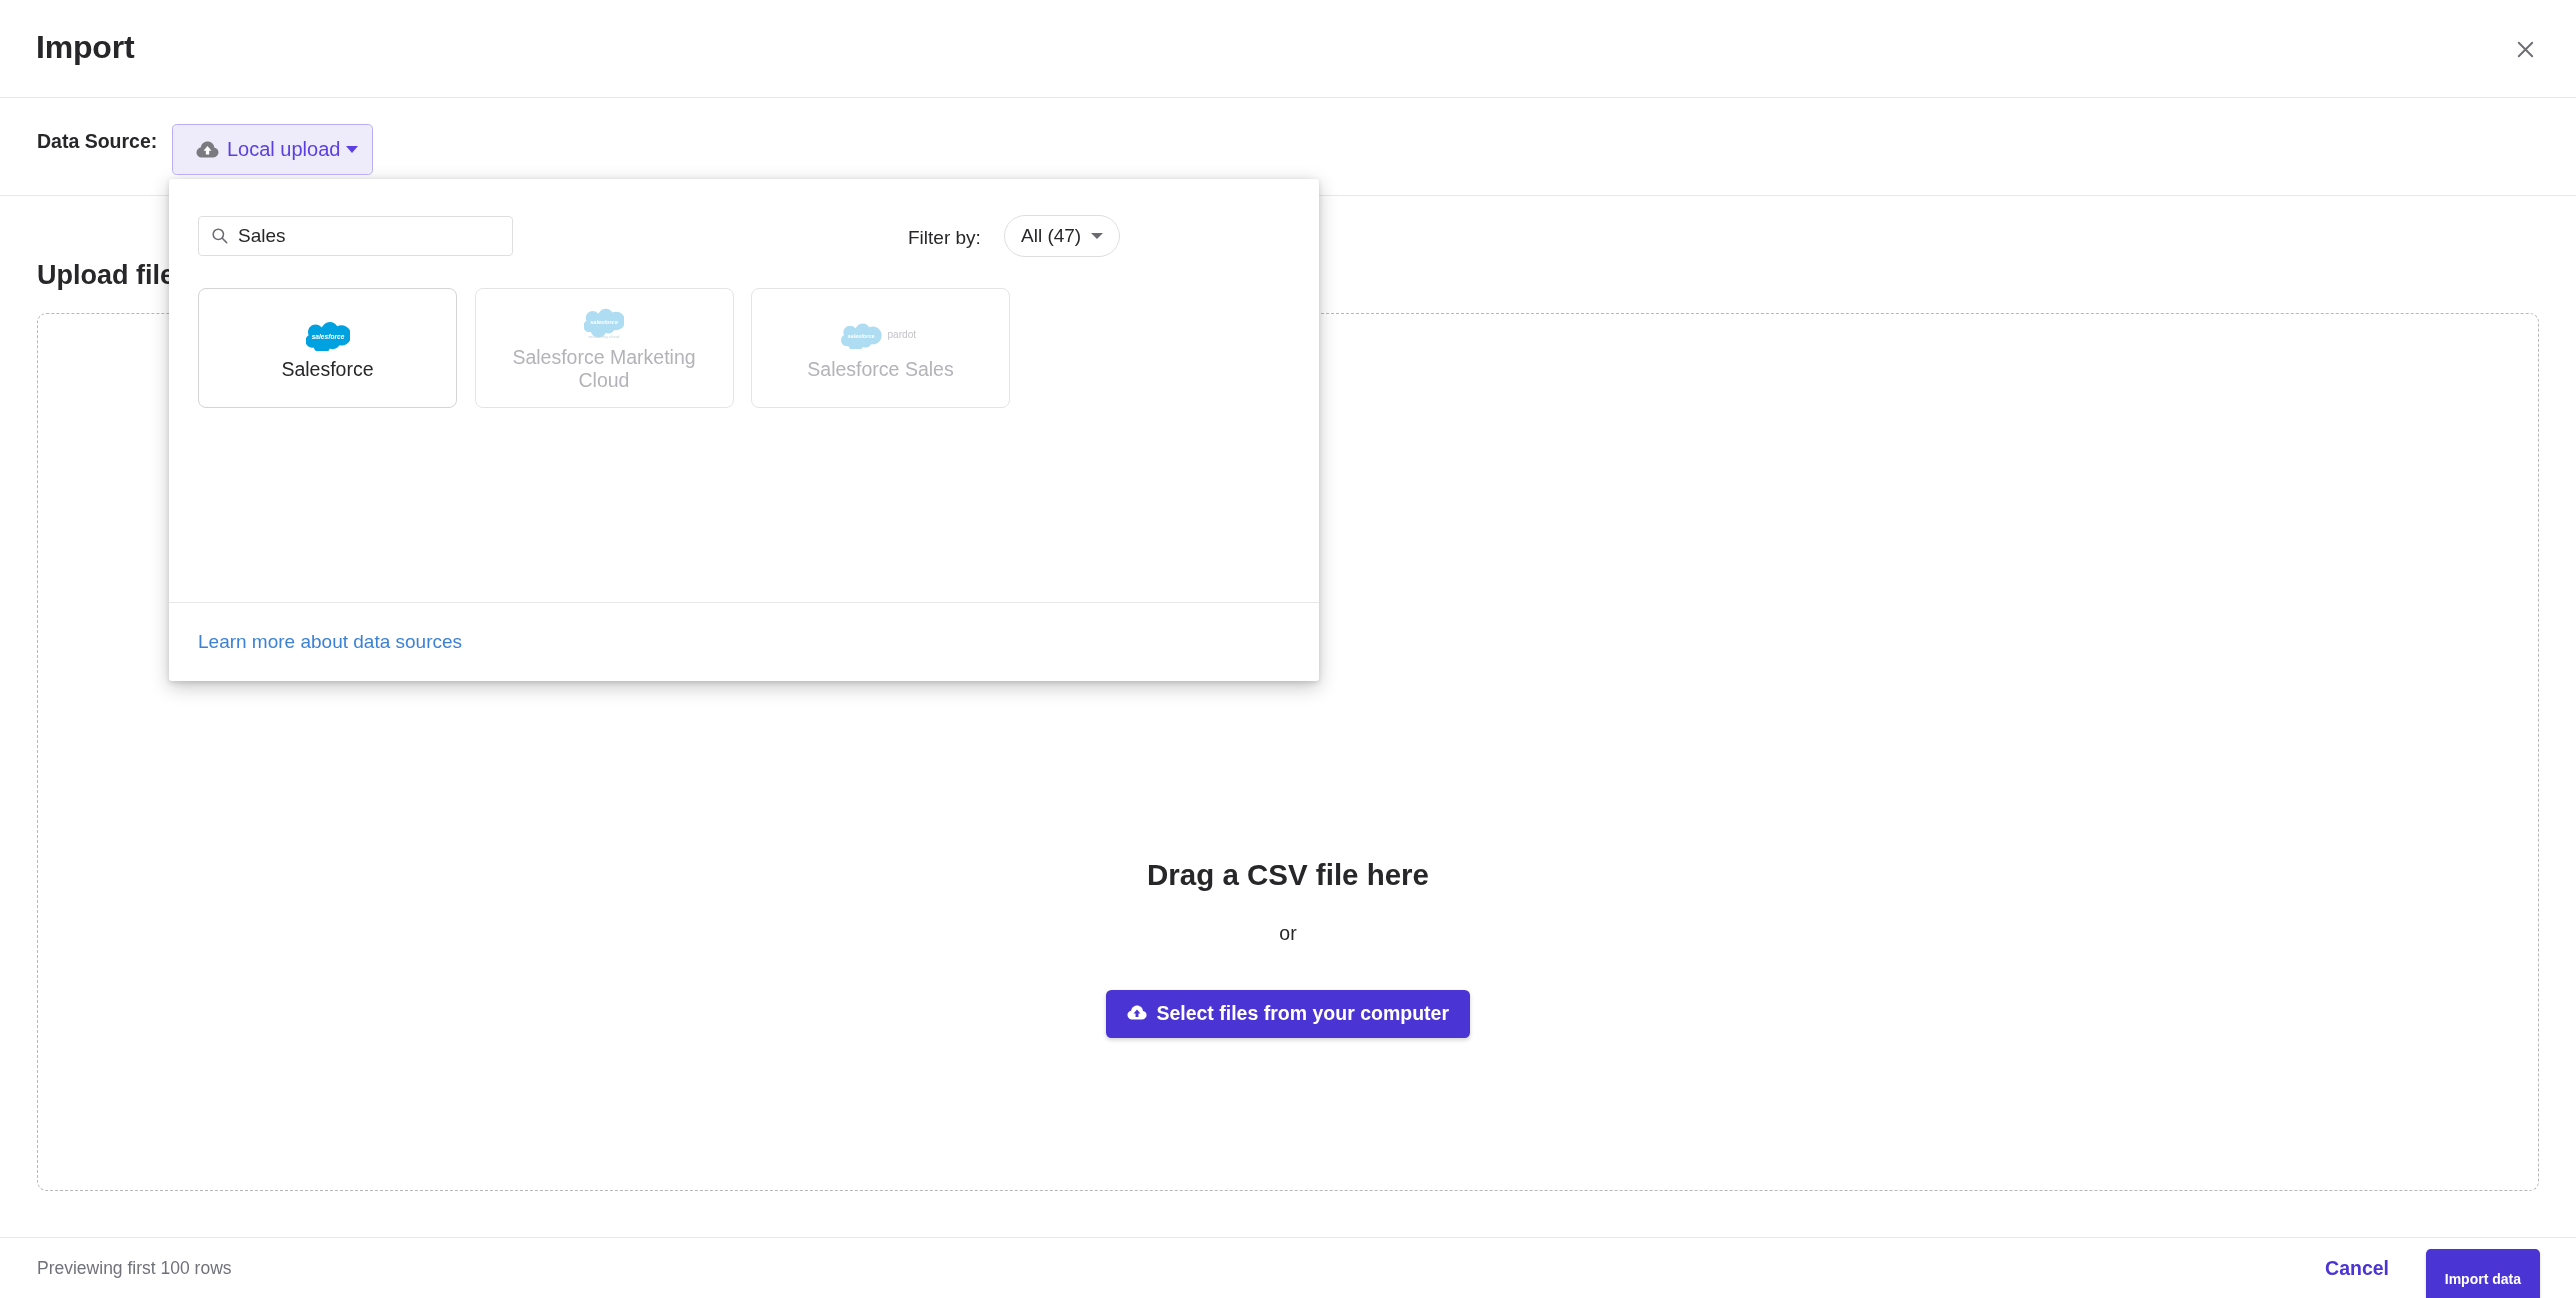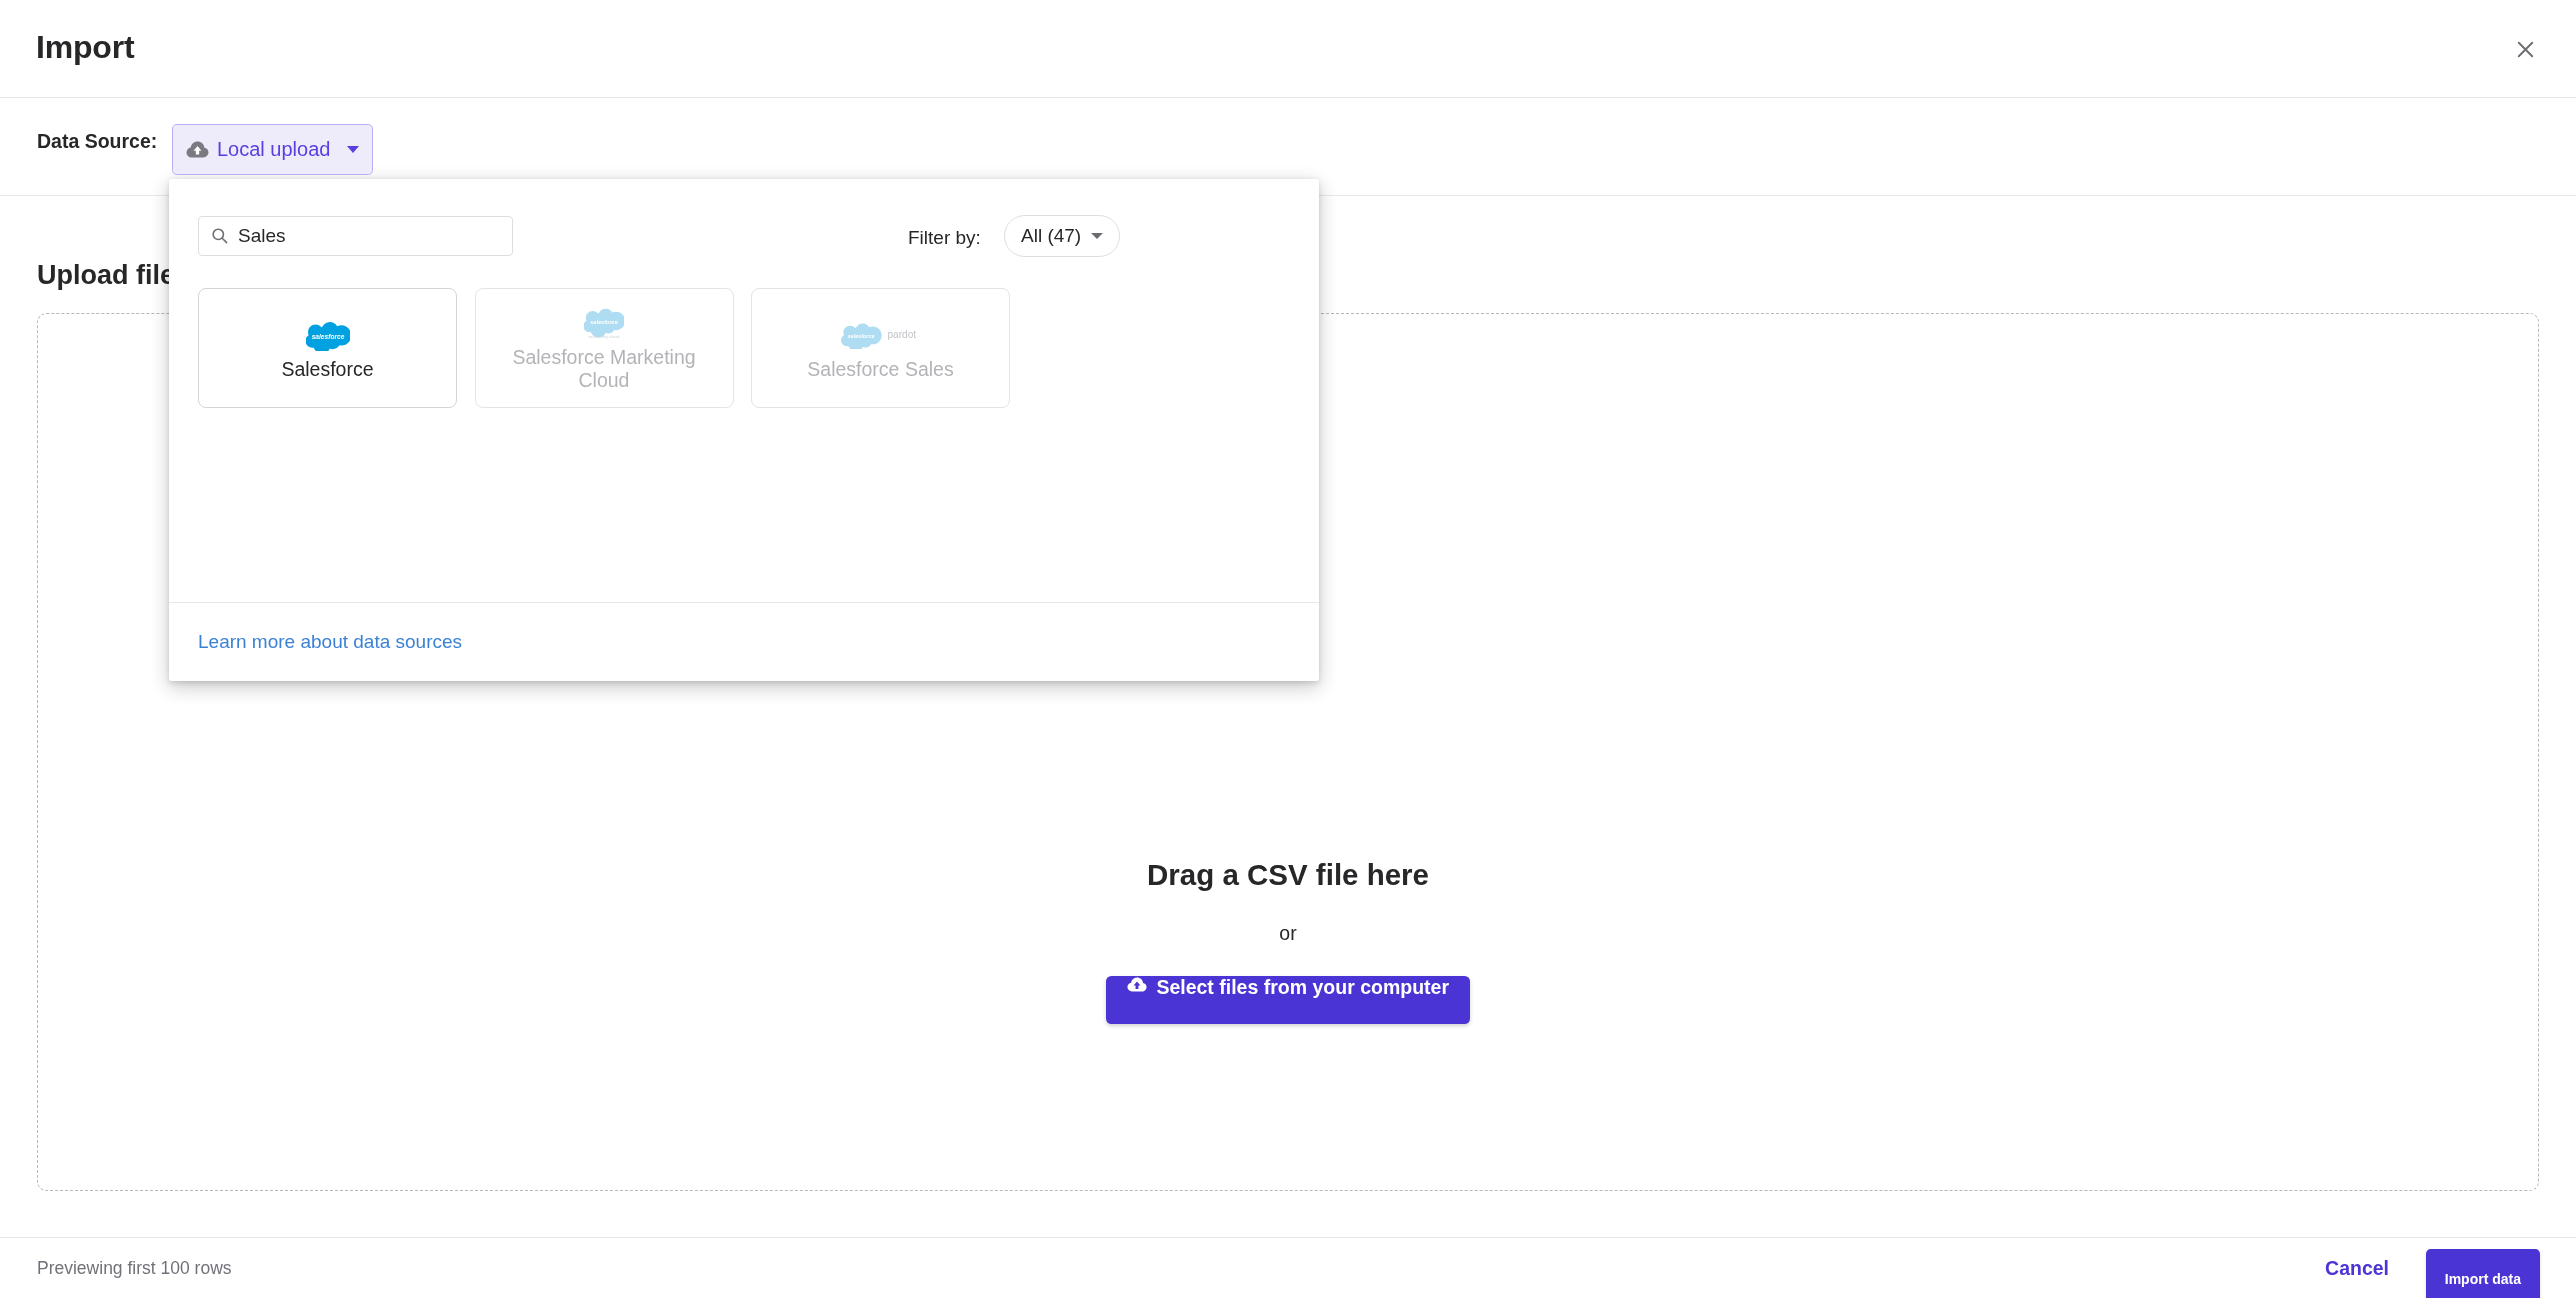--- a/index.html
+++ b/index.html
@@ -60,21 +60,21 @@
   }
   .ds-select {
     position: absolute;
     left: 172px; top: 124px;
     width: 201px; height: 51px;
     background: #eeebfb;
     border: 1.3px solid #b9aef3;
     border-radius: 4.7px;
     display: flex;
     align-items: center;
-    padding: 0 13px;
+    padding: 0 23px;
     cursor: pointer;
     z-index: 30;
   }
   .ds-cloud { margin-right: 8px; display:flex; align-items:center; }
   .ds-text {
     font-size: 20px;
     color: #5b3fe0;
     flex: 1;
     white-space: nowrap;
   }
@@ -124,27 +124,27 @@
     font-size: 29.5px;
     font-weight: 700;
     color: #27272a;
   }
   .dz-or {
     margin-top: 29.5px;
     font-size: 19.5px;
     color: #27272a;
   }
   .dz-btn {
-    margin-top: 31px;
+    margin-top: 45px;
     height: 48px;
     background: #4b34d4;
     border: none;
     border-radius: 5.4px;
     display: flex;
-    align-items: flex-start;
+    align-items: center;
     padding: 0 21.5px;
     cursor: pointer;
     box-shadow: 0 2px 4px rgba(0,0,0,0.18);
   }
   .dz-btn-label {
     color: #ffffff;
     font-size: 19.5px;
     font-weight: 700;
     margin-left: 9.4px;
     white-space: nowrap;

